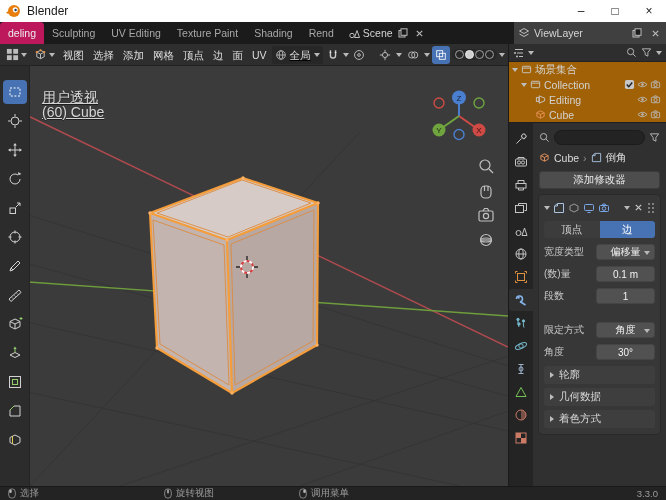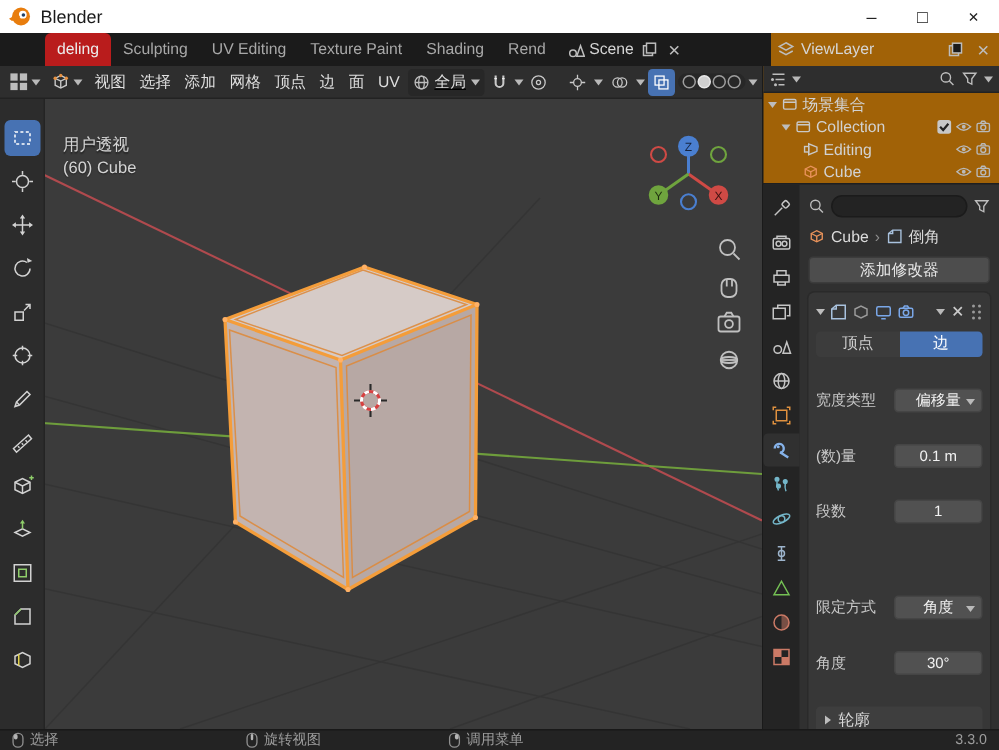--- a/index.html
+++ b/index.html
@@ -14,47 +14,47 @@
   .titlebar .wtitle { font-size:12px; color:#1a1a1a; }
   .win-btns { margin-left:auto; display:flex; height:100%; }
   .win-btn { width:34px; display:flex; align-items:center; justify-content:center;
              font-size:12px; color:#222; }
 
   
   .topbar { position:absolute; top:22px; left:0; width:666px; height:22px; background:#1b1b1b;
             display:flex; align-items:center; }
   .ws-tab { padding:0 8px; height:22px; display:flex; align-items:center; font-size:10.5px;
             color:#a8a8a8; white-space:nowrap; }
-  .ws-tab.active { background:#b91c1c; color:#ececec; border-radius:4px 4px 0 0;margin-left:30px; }
+  .ws-tab.active { background:#be185d; color:#ececec; border-radius:4px 4px 0 0; }
   .scene-box { display:flex; align-items:center; gap:3px; margin-left:6px; font-size:10.5px;
                color:#d5d5d5; white-space:nowrap; }
   .mini-btn { display:flex; align-items:center; justify-content:center; width:14px; height:14px; }
-  .viewlayer-box { position:absolute; right:0; top:0; height:22px; width:152px; background:#a16207;
+  .viewlayer-box { position:absolute; right:0; top:0; height:22px; width:152px; background:#404040;
                    display:flex; align-items:center; gap:4px; padding:0 4px; font-size:10.5px; color:#d5d5d5; }
   .viewlayer-box .grow { flex:1; }
 
   
   .vp-header { position:absolute; top:44px; left:0; width:508px; height:22px; background:#2e2e2e;
                border-bottom:1px solid #222; display:flex; align-items:center; gap:1px; padding:0 3px; }
   .hwidget { display:flex; align-items:center; gap:2px; padding:0 3px; height:18px; border-radius:3px;text-decoration:underline; }
   .menu { padding:0 4px; font-size:10.5px; color:#dedede; height:18px; line-height:18px; white-space:nowrap; }
   .chev { width:0; height:0; border-left:3.5px solid transparent; border-right:3.5px solid transparent;
           border-top:4px solid #b9b9b9; display:inline-block; }
   .vph-right { margin-left:auto; display:flex; align-items:center; gap:2px; }
   .hicon { display:flex; align-items:center; justify-content:center; width:18px; height:18px; border-radius:3px; }
   .hicon.blue { background:#4772b3; }
   .shade-group { display:flex; align-items:center; gap:1px; background:#272727; border-radius:8px; padding:1px 3px; }
   .ball { width:9px; height:9px; border-radius:50%; border:1px solid #9f9f9f; }
   .ball.active { background:#cfcfcf; border-color:#e8e8e8; }
 
   
   .viewport { position:absolute; top:66px; left:0; width:508px; height:420px; background:#3b3b3b; overflow:hidden; }
   .vp-svg { position:absolute; left:0; top:0; }
-  .vp-overlay-text { position:absolute; left:42px; top:24px; color:#ffffff; opacity:.78; font-size:11px;
-                     line-height:15px; text-shadow:0 1px 1px rgba(0,0,0,.6); }
+  .vp-overlay-text { position:absolute; left:42px; top:24px; color:#ffffff; opacity:.78; font-size:14px;
+                     line-height:15px; text-shadow:0 1px 1px rgba(0,0,0,.6);text-decoration:underline; }
 
   .vp-toolbar { position:absolute; left:0; top:0; width:30px; height:420px; background:#2c2c2c;
                 border-right:1px solid #242424; display:flex; flex-direction:column; align-items:center;
                 padding-top:14px; gap:5px; }
   .tool { width:24px; height:24px; border-radius:4px; display:flex; align-items:center; justify-content:center; }
   .tool.active { background:#4772b3; }
   .tool svg { width:16px; height:16px; }
 
   
   .outliner { position:absolute; top:44px; left:508px; width:158px; height:78px; background:#a16207;
@@ -85,21 +85,21 @@
                   display:flex; align-items:center; justify-content:center; font-size:10.5px; color:#e8e8e8;
                   margin:3px 0 6px; }
   .mod-panel { background:#373737; border-radius:4px; padding:4px 5px 6px; box-shadow:0 0 0 1px #2a2a2a; }
   .mod-header { display:flex; align-items:center; gap:3px; height:17px; }
   .seg-row { display:flex; margin:5px 0 4px; }
   .seg { flex:1; text-align:center; line-height:17px; height:17px; background:#3c3c3c; color:#cfcfcf;
          font-size:10.5px; }
   .seg:first-child { border-radius:3px 0 0 3px; }
   .seg:last-child { border-radius:0 3px 3px 0; }
   .seg.active { background:#4772b3; color:#ffffff; }
-  .frow { display:flex; align-items:center; margin:21px 0; }
+  .frow { display:flex; align-items:center; margin:6px 0; }
   .frow .lbl { width:52px; flex:none; font-size:10px; color:#c8c8c8; white-space:nowrap; }
   .f-drop, .f-num { flex:1; height:16px; background:#515151; border:1px solid #454545; border-radius:3px;
                     display:flex; align-items:center; justify-content:center; font-size:10px; color:#f2f2f2;
                     position:relative; }
   .f-drop .chev { position:absolute; right:4px; top:6px; }
   .gap8 { height:6px; }
   .section { height:18px; background:#3e3e3e; border-radius:3px; display:flex; align-items:center; gap:5px;
              padding:0 6px; margin-top:4px; font-size:10.5px; color:#d8d8d8; }
 
   

